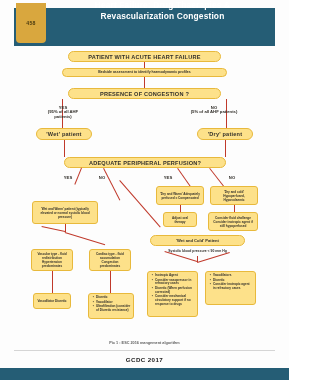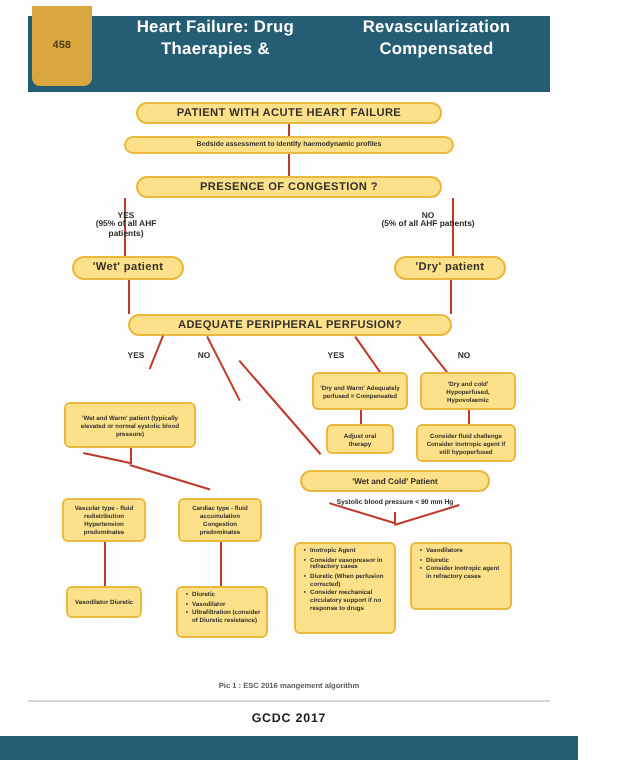--- a/index.html
+++ b/index.html
@@ -24,21 +24,21 @@
     position:absolute;left:16px;top:3px;width:30px;height:40px;
     background:#d9a73e;
     border-radius:0 0 4px 4px;
     display:flex;align-items:center;justify-content:center;
   }
   .badge span{
     font-size:5.2px;font-weight:bold;color:#4a3a10;letter-spacing:.2px;
   }
   .header-title{
     position:absolute;left:52px;top:0;right:16px;height:38px;
-    display:flex;flex-direction:row;align-items:center;
+    display:flex;flex-direction:column;align-items:center;
     color:#ffffff;font-size:8.4px;font-weight:bold;line-height:11px;
     text-align:center;letter-spacing:.15px;
   }
 
   
   .node{
     position:absolute;
     background:#fde18a;
     border:0.7px solid #e8b93c;
     box-sizing:border-box;
@@ -101,21 +101,21 @@
 <body>
 
 <div class="slide">
 
   <div class="header"></div>
   <div class="badge">
     <span>458</span>
   </div>
   <div class="header-title">
     <div>Heart Failure: Drug Thaerapies &amp;</div>
-    <div>Revascularization Compensated</div>
+    <div>Revascularization Congestion</div>
   </div>
 
   <div class="node pill t-mid" style="left:68px;top:51px;width:153px;height:11px;">PATIENT WITH ACUTE HEART FAILURE</div>
 
   <div class="ln vln" style="left:144px;top:62px;height:6px;"></div>
 
   <div class="node pill t-xs" style="left:62px;top:68px;width:165px;height:9px;">Bedside assessment to identify haemodynamic profiles</div>
 
   <div class="ln vln" style="left:144px;top:77px;height:11px;"></div>
 

